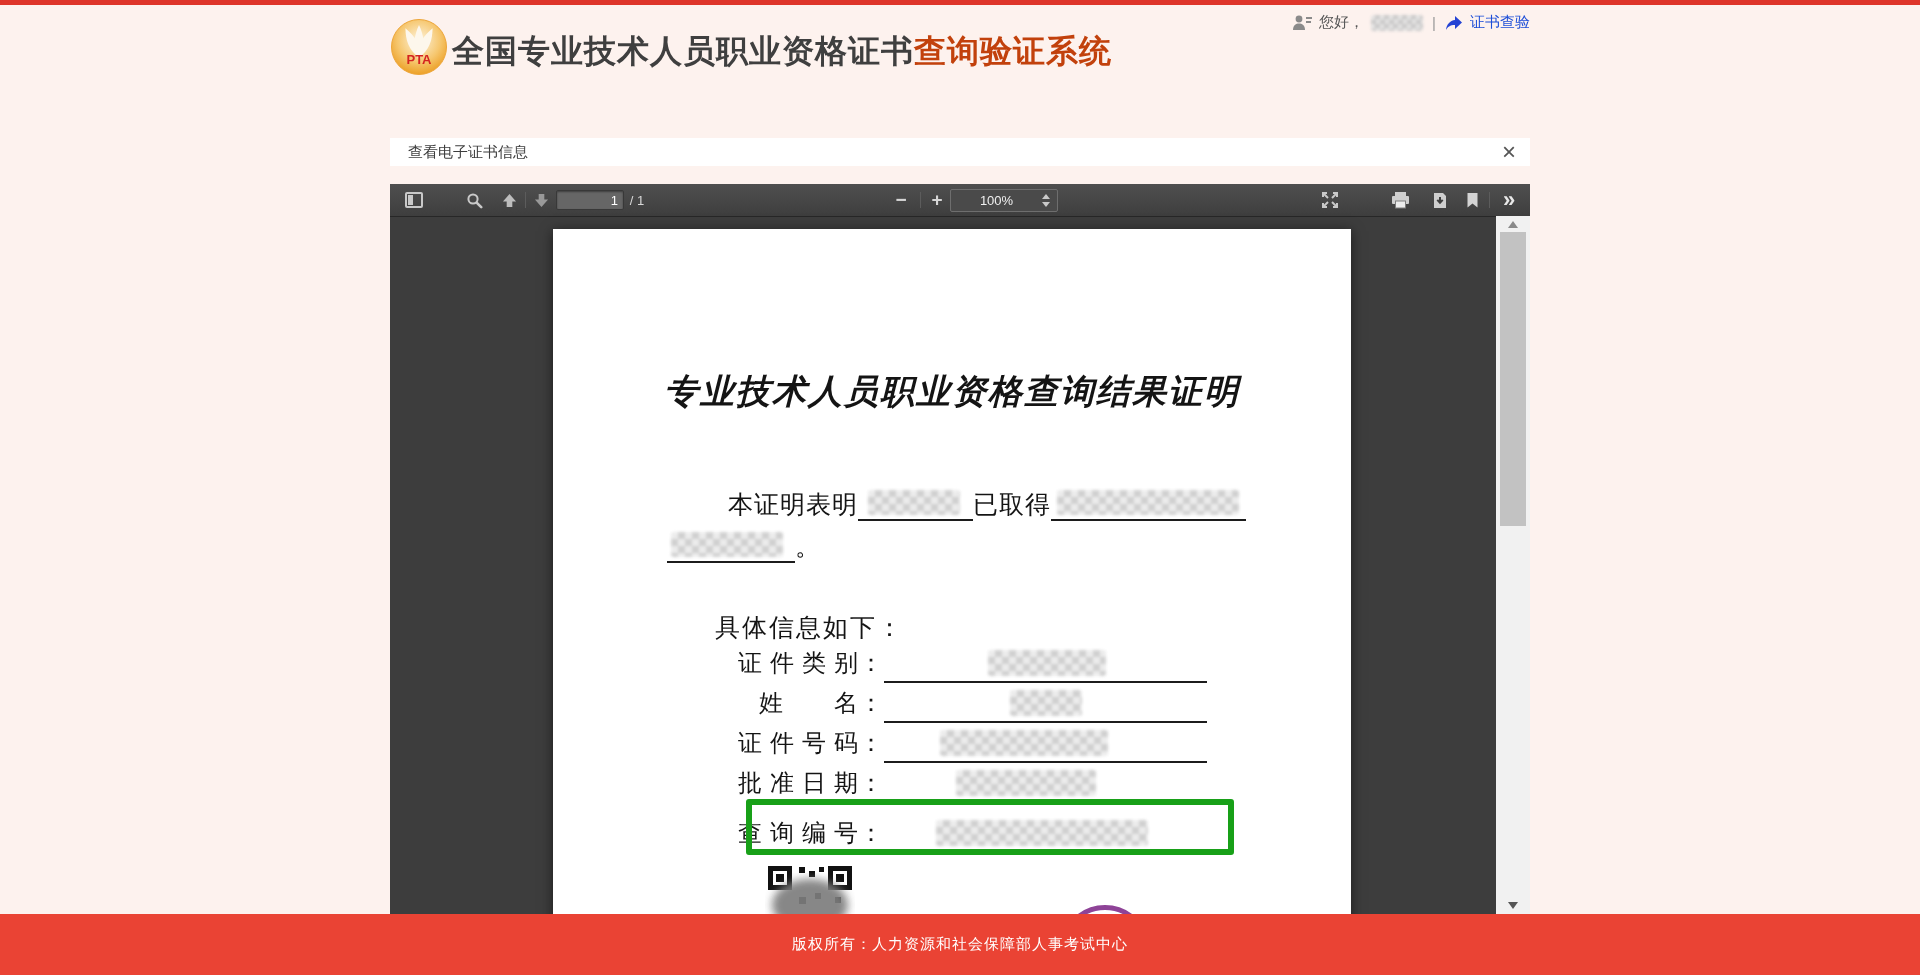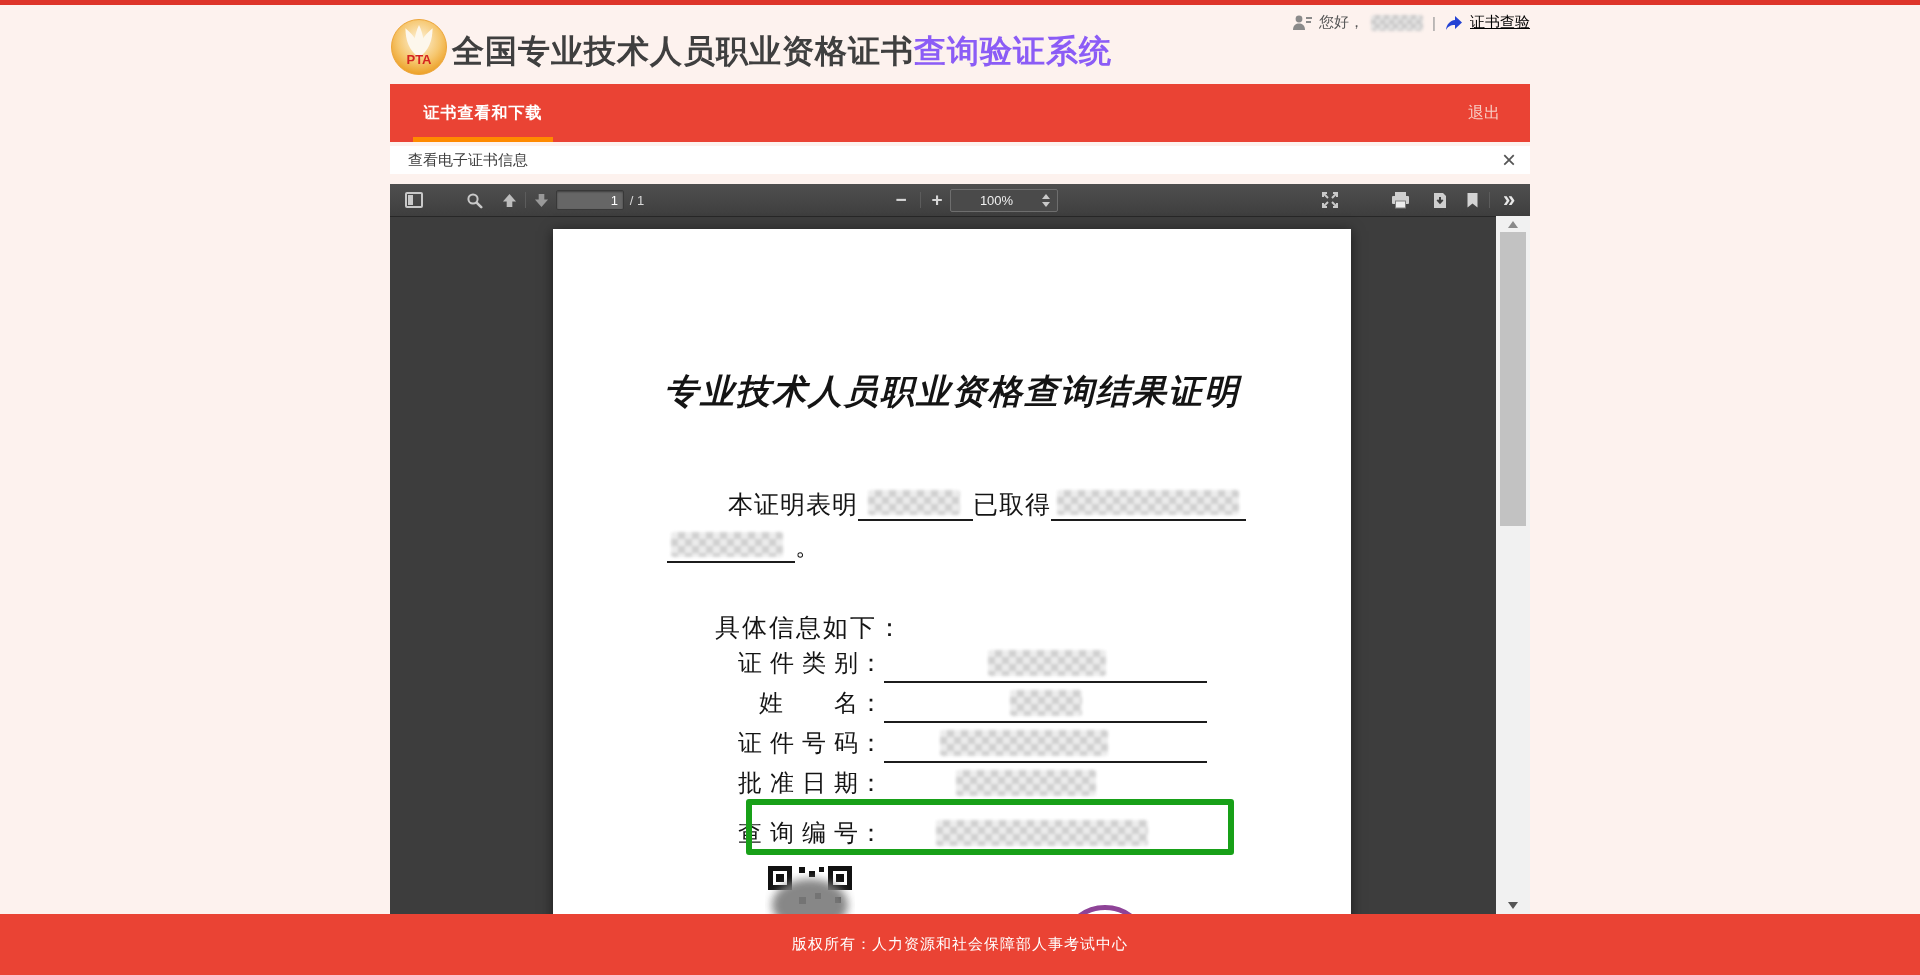--- a/index.html
+++ b/index.html
@@ -6,38 +6,38 @@
   body{font-family:"Liberation Sans","DejaVu Sans",sans-serif;background:#fdf2ee;}
   .stage{position:relative;width:1920px;height:975px;background:#fdf2ee;overflow:hidden;}
 
   
   .topline{position:absolute;left:0;top:0;width:1920px;height:5px;background:#de352a;}
 
   
   .logo{position:absolute;left:390px;top:18px;width:58px;height:58px;}
   .site-title{position:absolute;left:452px;top:30px;font-size:32px;font-weight:bold;letter-spacing:1px;white-space:nowrap;}
   .site-title .t-main{color:#3f3f3f;}
-  .site-title .t-accent{color:#8b5cf6;font-family:Liberation Serif, serif;}
+  .site-title .t-accent{color:#c2410c;font-family:Liberation Serif, serif;}
   .userbar{position:absolute;top:13px;right:390px;display:flex;align-items:center;gap:7px;font-size:15px;color:#555;}
   .userbar .sep{color:#999;margin:0 2px;}
-  .link-blue{color:#000000;text-decoration:underline;cursor:pointer;}
+  .link-blue{color:#1d4ed8;cursor:pointer;}
   .user-icon{width:20px;height:17px;}
 
   
   .redact{background-image:repeating-conic-gradient(#cdcdcd 0 25%, #ebebeb 0 50%);background-size:14px 14px;filter:blur(1.6px);opacity:.92;border-radius:3px;}
   .redact.sm{background-size:9px 9px;background-image:repeating-conic-gradient(#c6c6c6 0 25%, #e2e2e2 0 50%);}
 
   
   .navbar{position:absolute;left:390px;top:84px;width:1140px;height:58px;background:#ea4334;display:flex;align-items:stretch;justify-content:space-between;}
   .nav-tab{position:relative;margin-left:23px;width:140px;display:flex;align-items:center;justify-content:center;color:#fff;font-size:16px;font-weight:bold;letter-spacing:1px;cursor:pointer;}
   .nav-tab .tab-underline{position:absolute;left:0;bottom:0;width:100%;height:5px;background:#ff8a00;}
   .nav-logout{display:flex;align-items:center;margin-right:30px;color:#f8cfc6;font-size:16px;cursor:pointer;}
 
   
-  .panel-head{position:absolute;left:390px;top:146px;width:1140px;height:28px;background:#ffffff;display:flex;align-items:center;justify-content:space-between;box-sizing:border-box;padding:0 14px 0 18px;}
+  .panel-head{position:absolute;left:390px;top:138px;width:1140px;height:28px;background:#ffffff;display:flex;align-items:center;justify-content:space-between;box-sizing:border-box;padding:0 14px 0 18px;}
   .panel-title{font-size:15px;color:#3d3d3d;}
   .panel-close{font-size:24px;line-height:20px;color:#555;cursor:pointer;font-weight:normal;}
 
   
   .viewer{position:absolute;left:390px;top:184px;width:1140px;height:730px;background:#3d3d3d;overflow:hidden;}
   .toolbar{position:absolute;left:0;top:0;width:1140px;height:32px;background:linear-gradient(#4f4f4f,#3e3e3e);border-bottom:1px solid #272727;}
   .tb{position:absolute;top:0;height:32px;display:flex;align-items:center;justify-content:center;cursor:pointer;}
   .tb svg{display:block;}
   .tb-sep{position:absolute;top:8px;width:1px;height:16px;background:#5c5c5c;}
   .tb-text{color:#d8d8d8;font-size:13px;}
@@ -114,27 +114,20 @@
     </svg>
     <span>您好，</span>
     <span class="redact sm" style="width:52px;height:16px;"></span>
     <span class="sep">|</span>
     <svg width="18" height="16" viewBox="0 0 18 16">
       <path d="M10 5 V1 L17 7.5 L10 14 V10 C5 10 2.5 12 1 15 C1.5 9.5 5 5.5 10 5 Z" fill="#2443d4"></path>
     </svg>
     <span class="link-blue">证书查验</span>
   </div>
 
-  <div class="navbar">
-    <div class="nav-tab">
-      <span>证书查看和下载</span>
-      <span class="tab-underline"></span>
-    </div>
-    <div class="nav-logout">退出</div>
-  </div>
 
   <div class="panel-head">
     <span class="panel-title">查看电子证书信息</span>
     <span class="panel-close">×</span>
   </div>
 
   <div class="viewer">
 
     <div class="toolbar">
       <div class="tb" style="left:10px;width:28px;">

